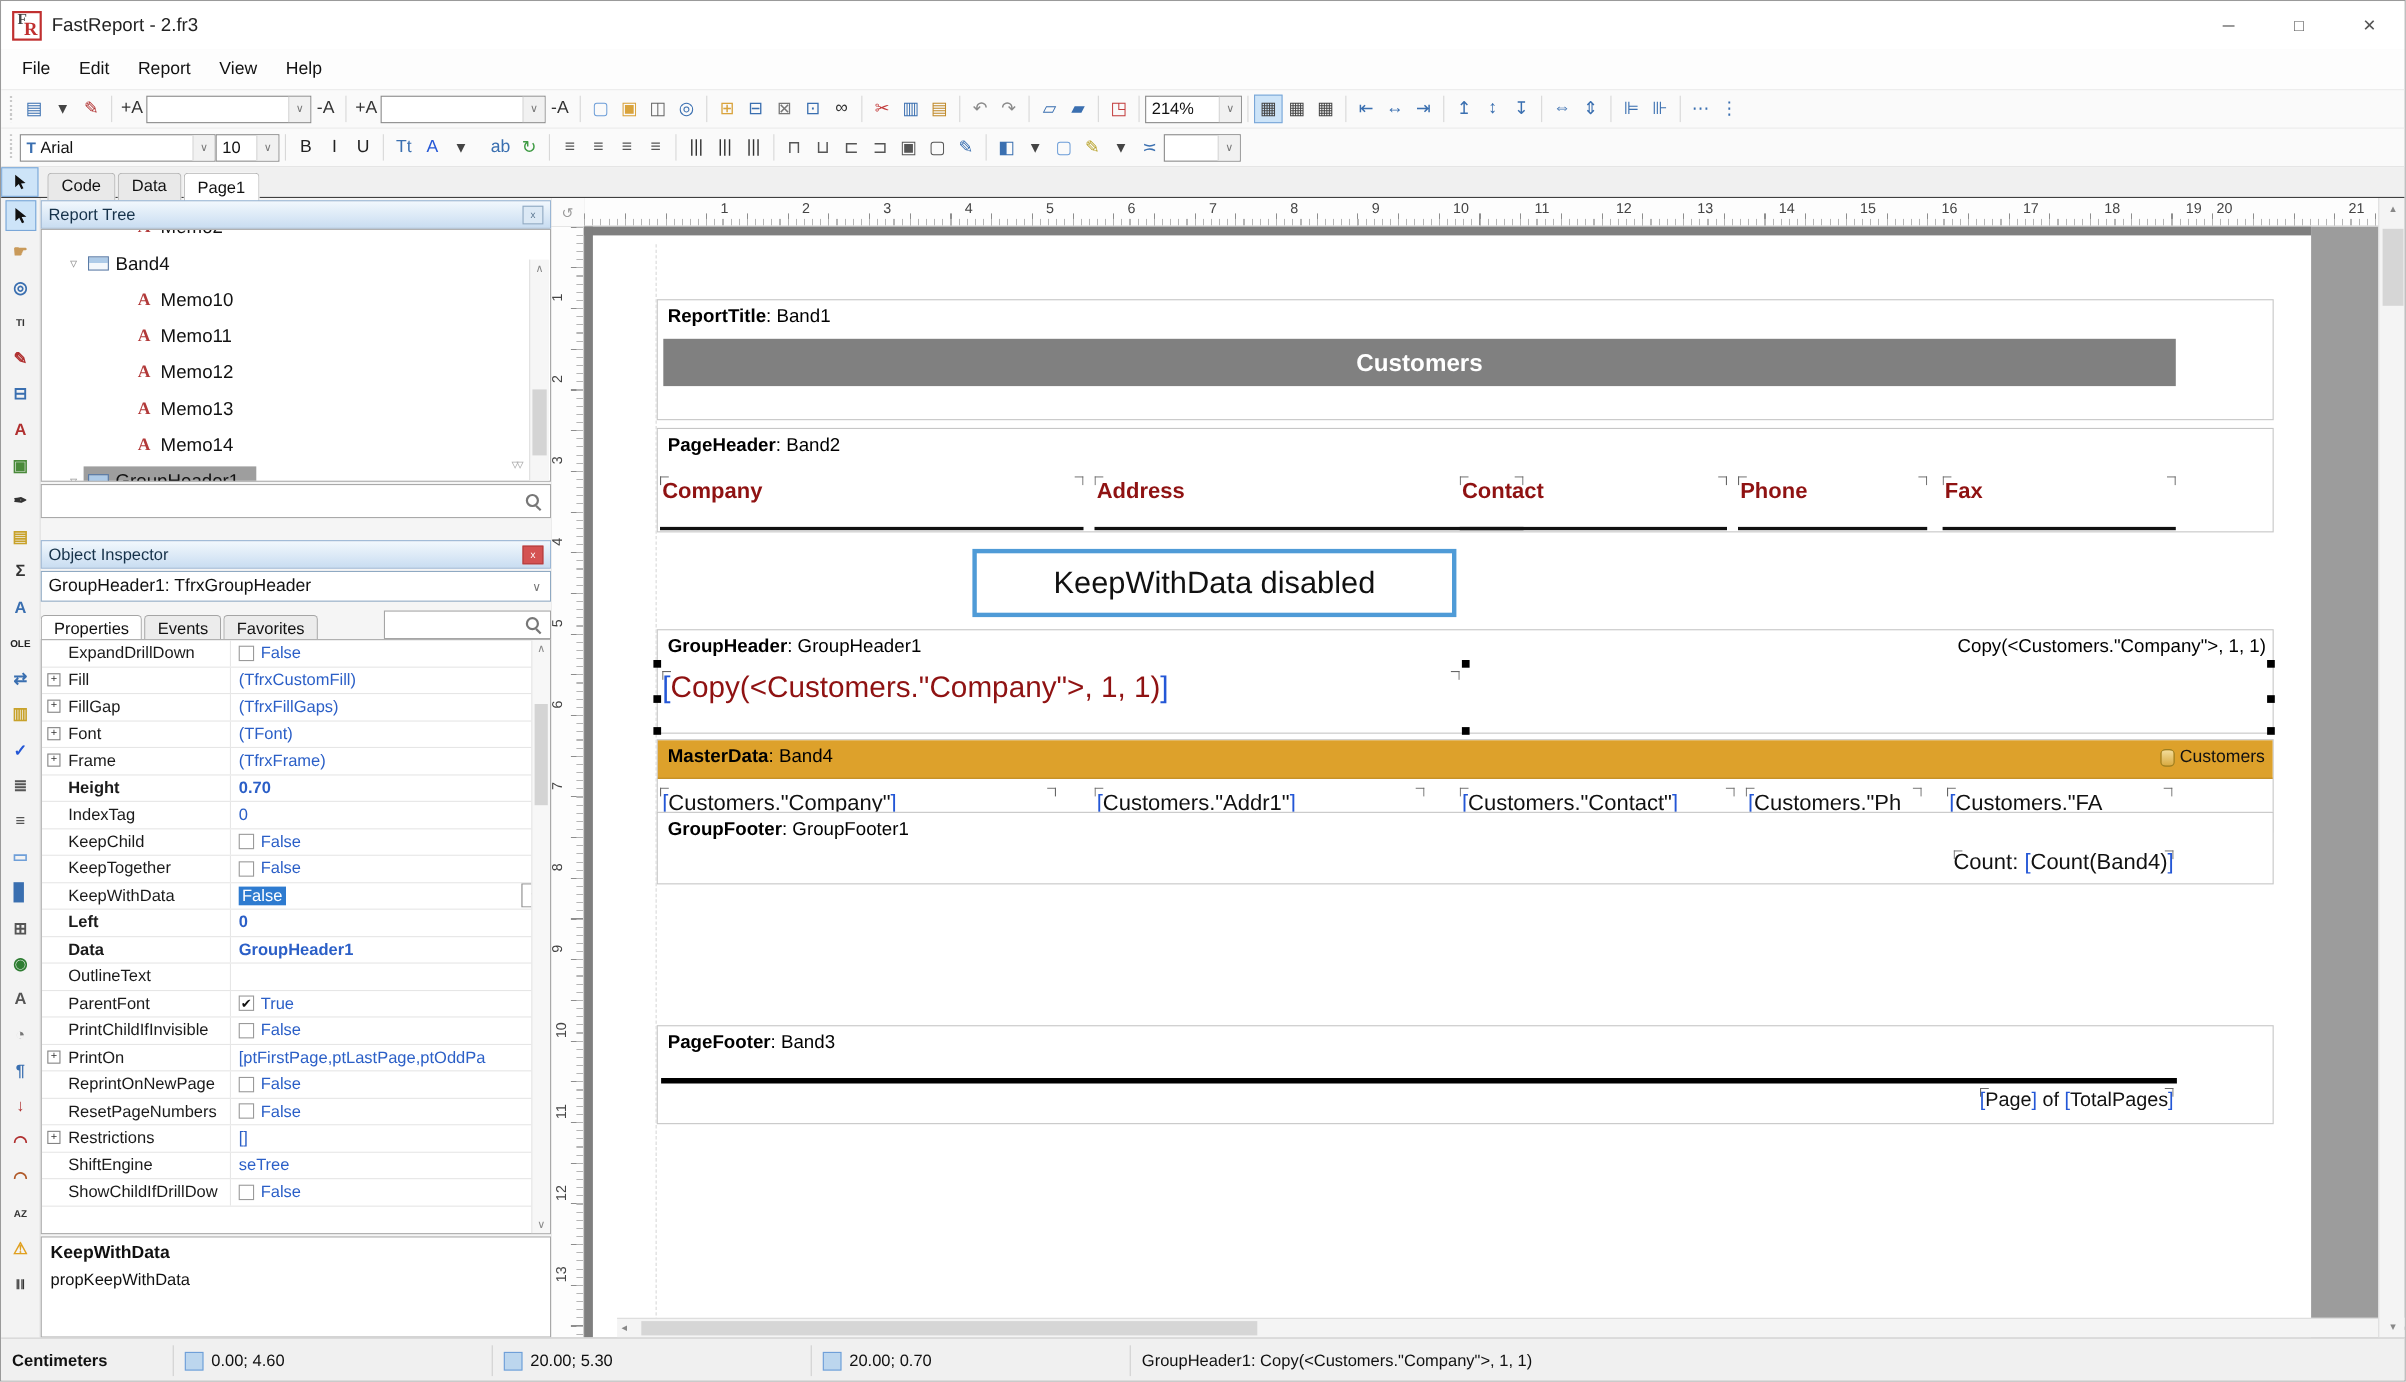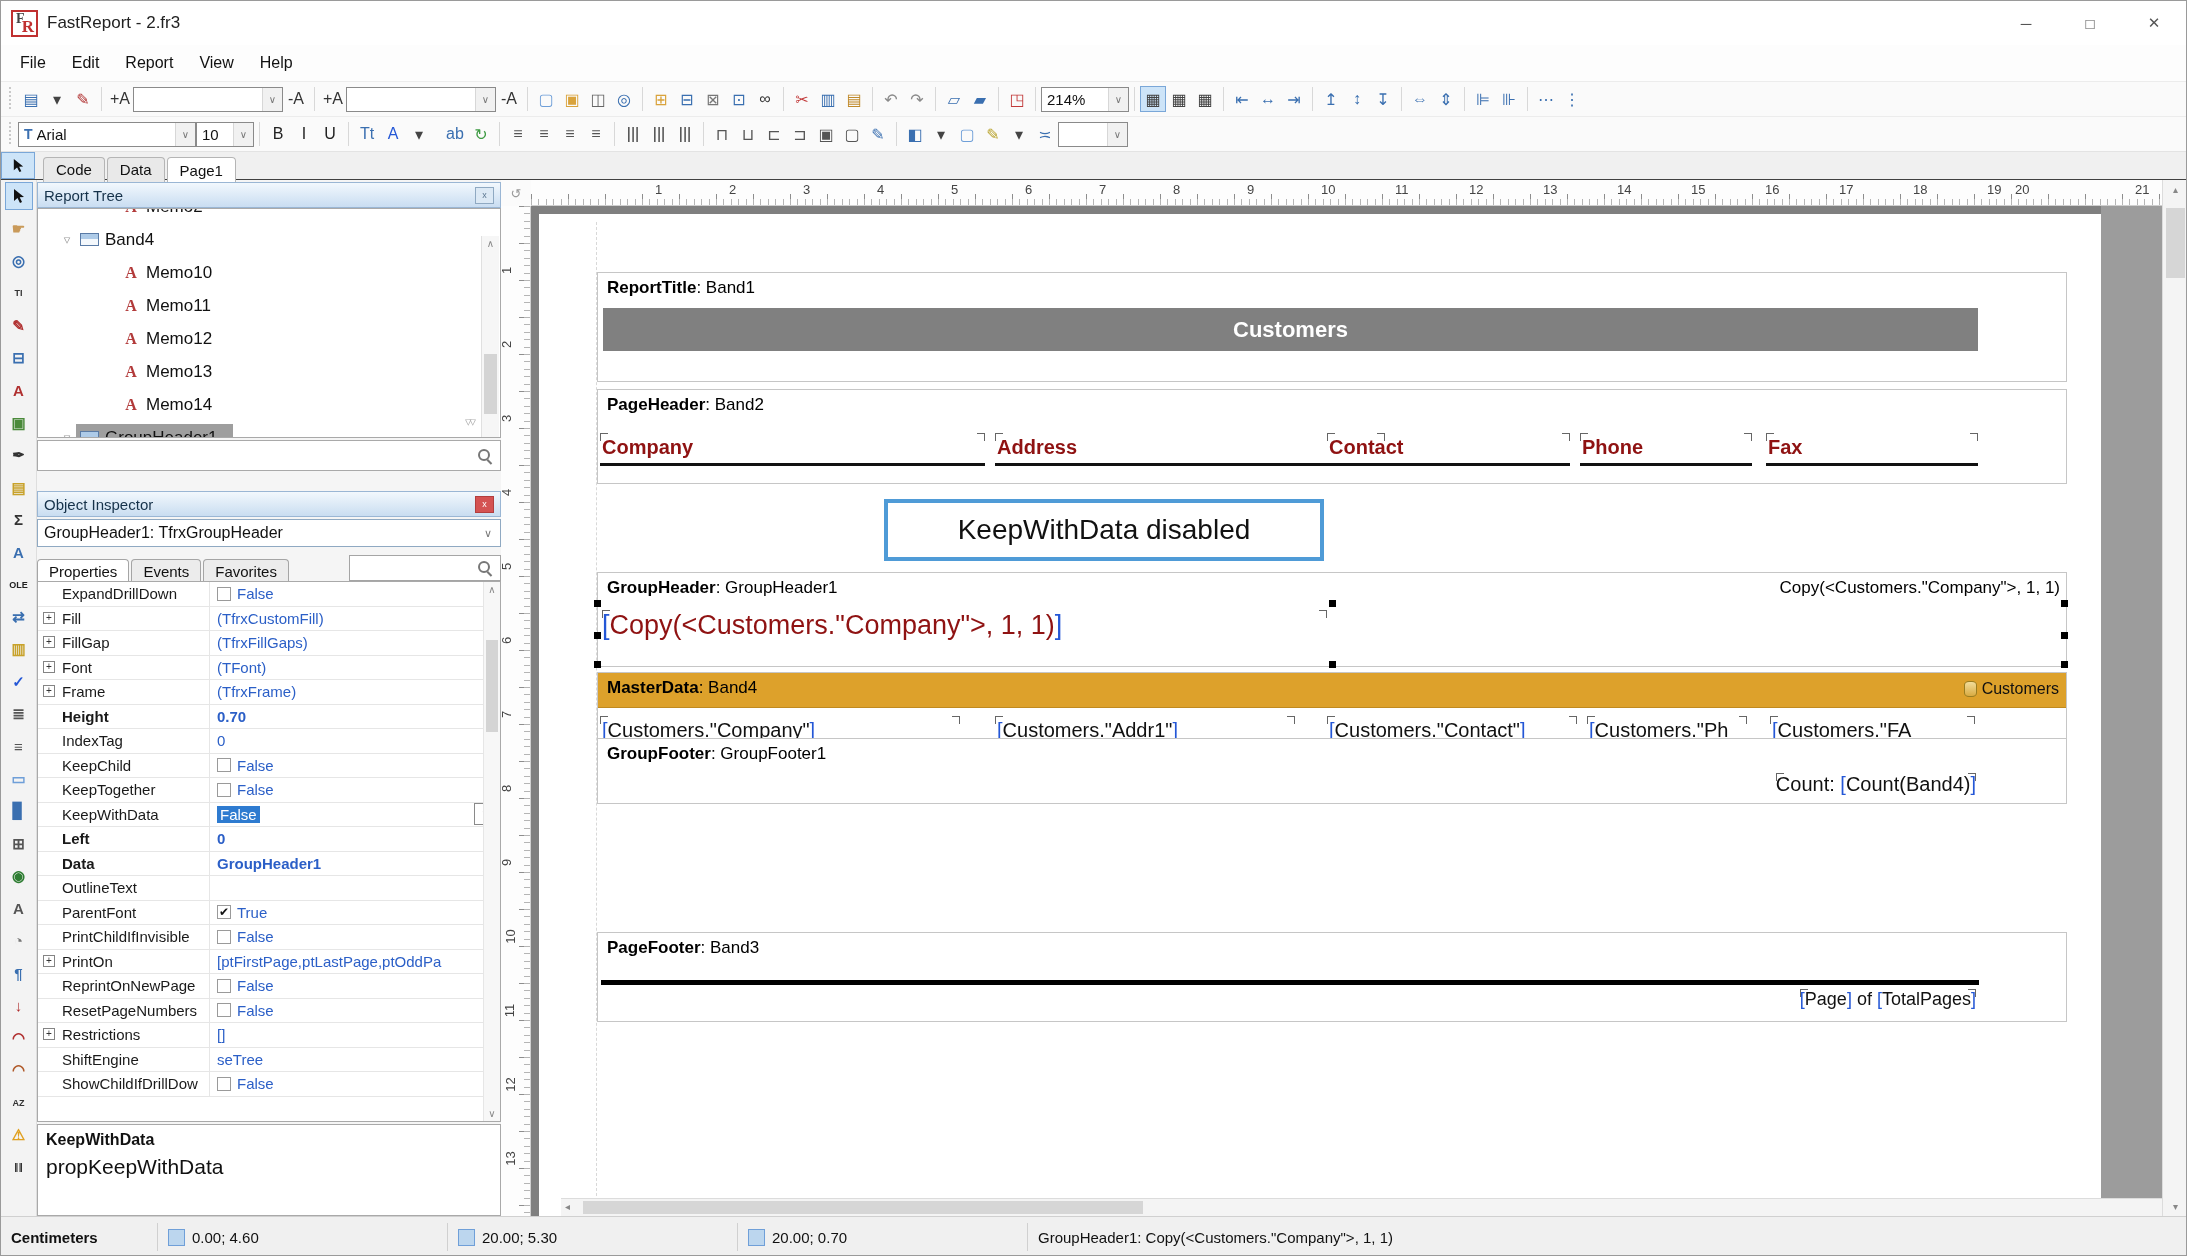--- a/index.html
+++ b/index.html
@@ -73,21 +73,21 @@
   .pexp{position:absolute;left:5px;top:5px;width:12px;height:12px;border:1px solid #848484;font:10px/10px "Liberation Sans",sans-serif;text-align:center;color:#333;background:#fff;box-sizing:border-box;}
   .pval{flex:1;display:flex;align-items:center;color:#2b5fc7;padding-left:7px;white-space:nowrap;overflow:hidden;}
   .b{font-weight:bold;}
   .cbx{width:14px;height:14px;border:1px solid #9a9a9a;background:#fff;margin-right:6px;flex:none;font:12px/12px "Liberation Sans",sans-serif;color:#111;text-align:center;box-sizing:border-box;}
   .selval{background:#2e7bd0;color:#fff;padding:0 3px;}
   .ddbtn{margin-left:auto;margin-right:3px;width:21px;height:20px;border:1px solid #8a8a8a;background:#fff;display:flex;align-items:center;justify-content:center;font-size:9px;color:#222;flex:none;}
   #insscroll{position:absolute;right:1px;top:91px;width:16px;height:539px;background:#f7f7f7;border-left:1px solid #e6e6e6;}
   #insscroll .thumb{position:absolute;left:2px;top:58px;width:12px;height:92px;background:#d4d4d4;}
   #insdesc{position:absolute;left:0;right:0;top:633px;height:92px;border:1px solid #a9a9a9;background:#fff;box-sizing:border-box;padding:6px 8px;}
   #insdesc .dt{font-weight:bold;font-size:16px;}
-  #insdesc .db{font-size:21px;margin-top:6px;}
+  #insdesc .db{font-size:15px;margin-top:6px;}
   
   #statusbar{position:absolute;left:0;top:1215px;width:100%;height:41px;background:#f0f0f0;border-top:1px solid #d0d0d0;display:flex;align-items:center;font-size:15px;box-sizing:border-box;}
   .sbseg{height:70%;display:flex;align-items:center;border-right:1px solid #d0d0d0;padding:0 10px;box-sizing:border-box;}
   .sbicon{width:15px;height:15px;border:1px solid #6f9fd8;background:#bcd6ee;margin-right:7px;flex:none;}
   
   #canvas{position:absolute;left:500px;top:179px;width:1687px;height:1036px;background:#9c9c9c;overflow:hidden;}
   #rcorner{position:absolute;left:0;top:0;width:30px;height:26px;background:#fbfbfb;color:#9a9a9a;font-size:13px;display:flex;align-items:center;justify-content:center;}
   #hruler{position:absolute;left:30px;top:0;width:1632px;height:26px;background:#fdfdfd;border-bottom:1px solid #cfcfcf;box-sizing:border-box;
     background-image:repeating-linear-gradient(to right,#b5b5b5 0 1px,transparent 1px 7.4px),repeating-linear-gradient(to right,#8d8d8d 0 1px,transparent 1px 37px);
     background-size:100% 6px,100% 11px;background-position:left bottom,left bottom;background-repeat:no-repeat;}
@@ -100,21 +100,21 @@
   #page{position:absolute;left:0;top:0;width:1570px;height:1010px;background:#fff;border-left:8px solid #7f7f7f;border-top:8px solid #7f7f7f;box-sizing:border-box;}
   #pageinner{position:absolute;left:8px;top:8px;right:0;bottom:0;}
   .mguide{position:absolute;top:0;bottom:0;width:0;border-left:1px dashed #d8d8d8;}
   .band{position:absolute;left:50px;width:1470px;background:#fff;border:1px solid #c6c6c6;box-sizing:border-box;}
   .bhdr{position:absolute;left:9px;top:5px;font-size:17px;color:#000;white-space:nowrap;}
   .bhdr b{font-weight:bold;}
   .memo{position:absolute;overflow:hidden;white-space:nowrap;box-sizing:border-box;}
   .memo::before,.memo::after{content:"";position:absolute;top:0;width:7px;height:7px;}
   .memo::before{left:0;border-left:1px solid #666;border-top:1px solid #666;}
   .memo::after{right:0;border-right:1px solid #666;border-top:1px solid #666;}
-  .colhdr{font-weight:bold;font-size:20px;color:#8f1212;border-bottom:3px solid #111;padding:3px 2px 4px;}
+  .colhdr{font-weight:bold;font-size:20px;color:#8f1212;border-bottom:3px solid #111;padding:3px 2px 20px;}
   .field{font-size:20px;color:#111;padding:3px 2px;}
   .bk{color:#2457d6;}
   #titlebarmemo{position:absolute;left:5px;top:35px;width:1375px;height:43px;background:#808080;color:#fff;font-weight:bold;font-size:22px;display:flex;align-items:center;justify-content:center;}
   #tooltip{position:absolute;left:337px;top:277px;width:440px;height:62px;border:4px solid #4f9bd7;background:#fff;display:flex;align-items:center;justify-content:center;font-size:28px;color:#111;box-sizing:border-box;}
   #ghcond{position:absolute;right:6px;top:5px;font-size:17px;color:#000;}
   #ghmemo{position:absolute;left:4px;top:37px;width:725px;height:54px;font-size:27px;color:#8f1212;white-space:nowrap;}
   .hdl{position:absolute;width:7px;height:7px;background:#000;}
   #mdhdr{position:absolute;left:0;right:0;top:0;height:35px;background:#dda12b;border-bottom:1px solid #c08a1f;box-sizing:border-box;}
   #mdds{position:absolute;right:7px;top:7px;display:flex;align-items:center;font-size:16px;color:#111;}
   .barrel{width:13px;height:16px;background:linear-gradient(#f2dc9a,#d9ab42);border:1px solid #9a7d20;border-radius:5px/4px;margin-right:5px;box-sizing:border-box;}

